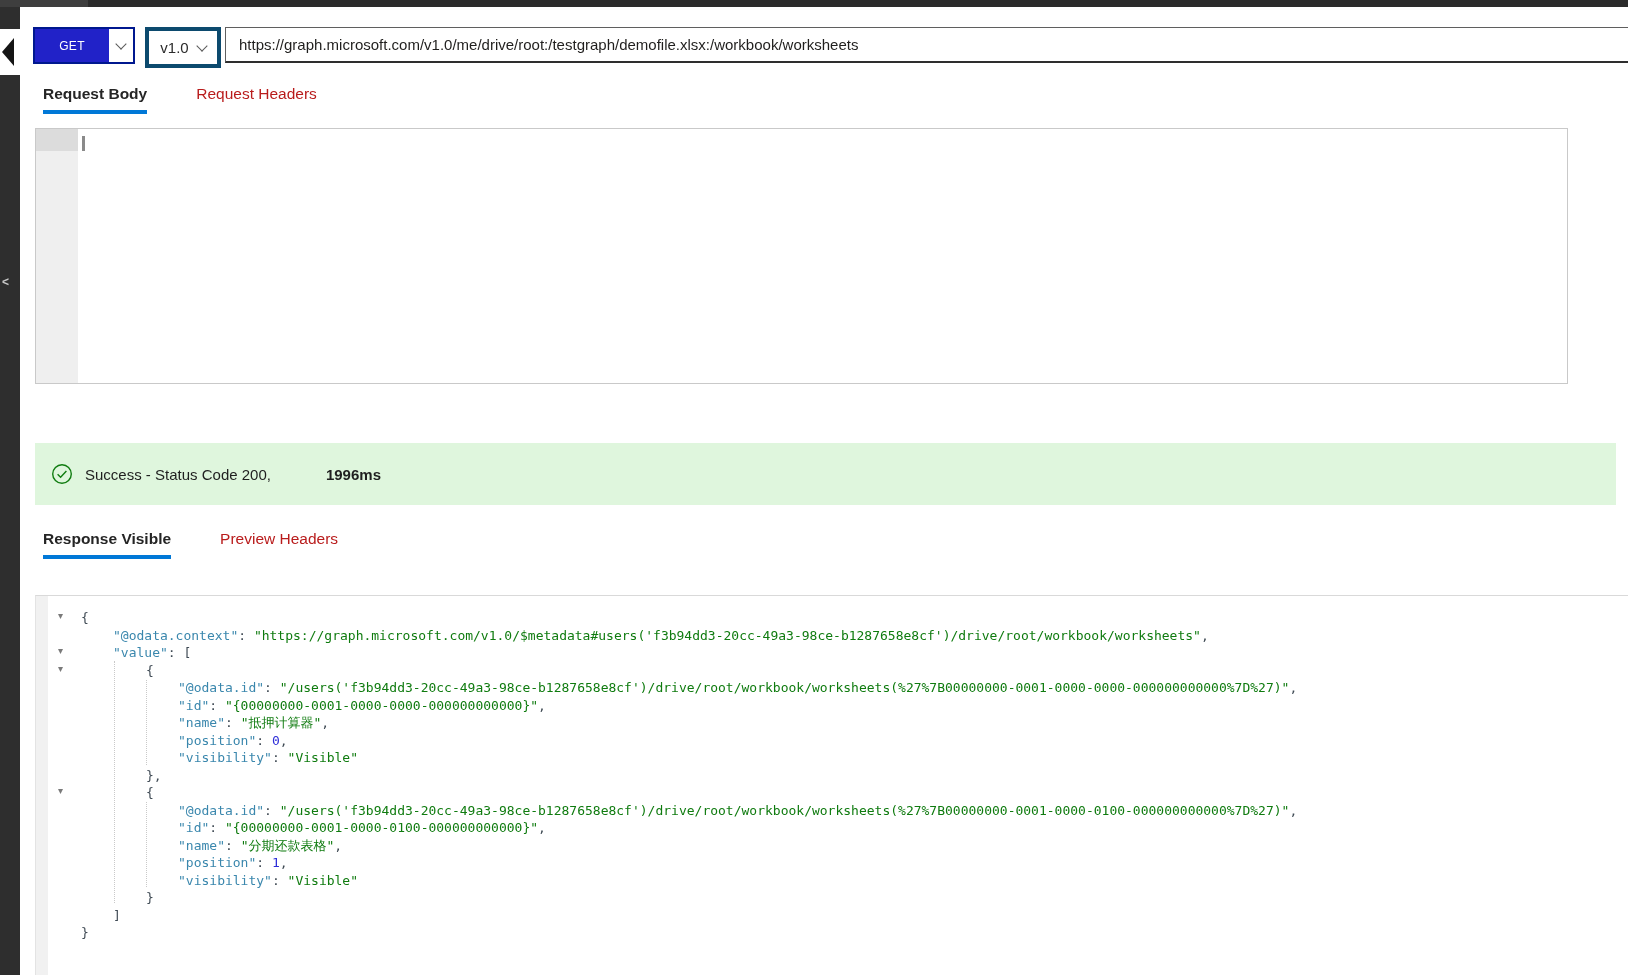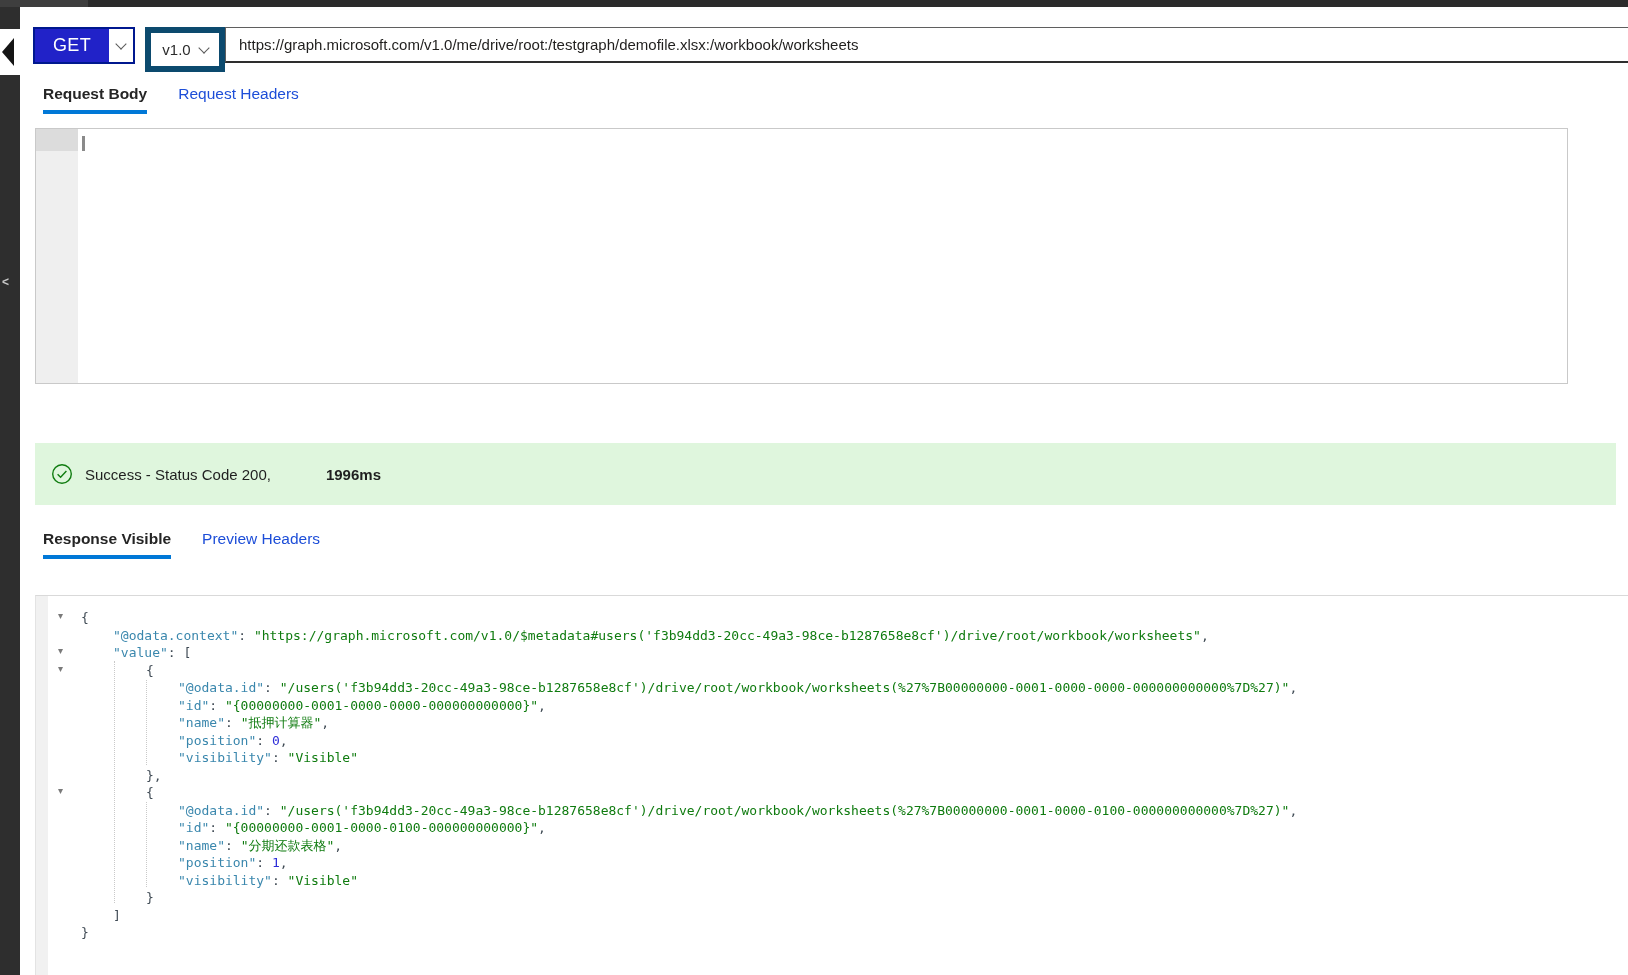--- a/index.html
+++ b/index.html
@@ -20,46 +20,46 @@
   }
   .strip-chevron{position:absolute;left:2px;top:268px;color:#c8c8c8;font-size:12px;font-weight:bold;}
 
   
   .req-bar{position:absolute;left:33px;top:27px;right:0;height:37px;}
   .method-btn{
     position:absolute;left:0;top:0;width:98px;height:33px;
     border:2px solid #00188f;display:flex;cursor:pointer;background:#ffffff;
   }
   .method-label{
-    flex:1;background:var(--method-blue);color:#ffffff;font-size:18px;
+    flex:1;background:var(--method-blue);color:#ffffff;font-size:12px;
     display:flex;align-items:center;justify-content:center;letter-spacing:.3px;
   }
   .method-caret{width:24px;display:flex;align-items:center;justify-content:center;background:#ffffff;}
   .chev{
     display:inline-block;width:7px;height:7px;margin-top:-4px;
     border-right:1.6px solid #5a5a5a;border-bottom:1.6px solid #5a5a5a;
     transform:rotate(45deg);
   }
   .version-btn{
     position:absolute;left:112px;top:0;width:68px;height:33px;
-    border:6px solid #0c4a6e;background:#fff;display:flex;align-items:center;
+    border:4px solid #0c4a6e;background:#fff;display:flex;align-items:center;
     justify-content:center;gap:9px;font-size:15px;color:#2b2b2b;cursor:pointer;
   }
   .url-input{
     position:absolute;left:192px;top:0;right:-3px;height:33px;
     border:1px solid #5f5f5f;border-bottom:2px solid #2e2e2e;
     font-family:"Liberation Sans",sans-serif;font-size:15px;color:#201f1e;
     padding:0 0 0 13px;outline:none;
   }
 
   
-  .tabs{position:absolute;left:43px;display:flex;gap:31px;}
+  .tabs{position:absolute;left:43px;display:flex;gap:49px;}
   .tabs.req{top:85px;}
   .tabs.resp{top:530px;}
-  .tab{font-size:15.5px;color:#1d4ed8;padding-bottom:11px;position:relative;cursor:pointer;}
+  .tab{font-size:15.5px;color:#b91c1c;padding-bottom:11px;position:relative;cursor:pointer;}
   .tab.active{color:#252525;font-weight:bold;}
   .tab.active::after{
     content:"";position:absolute;left:0;right:0;bottom:0;height:4px;background:var(--accent);
   }
 
   
   .editor{
     position:absolute;left:35px;top:128px;width:1531px;height:254px;
     border:1px solid #c9c9c9;background:#ffffff;
   }

